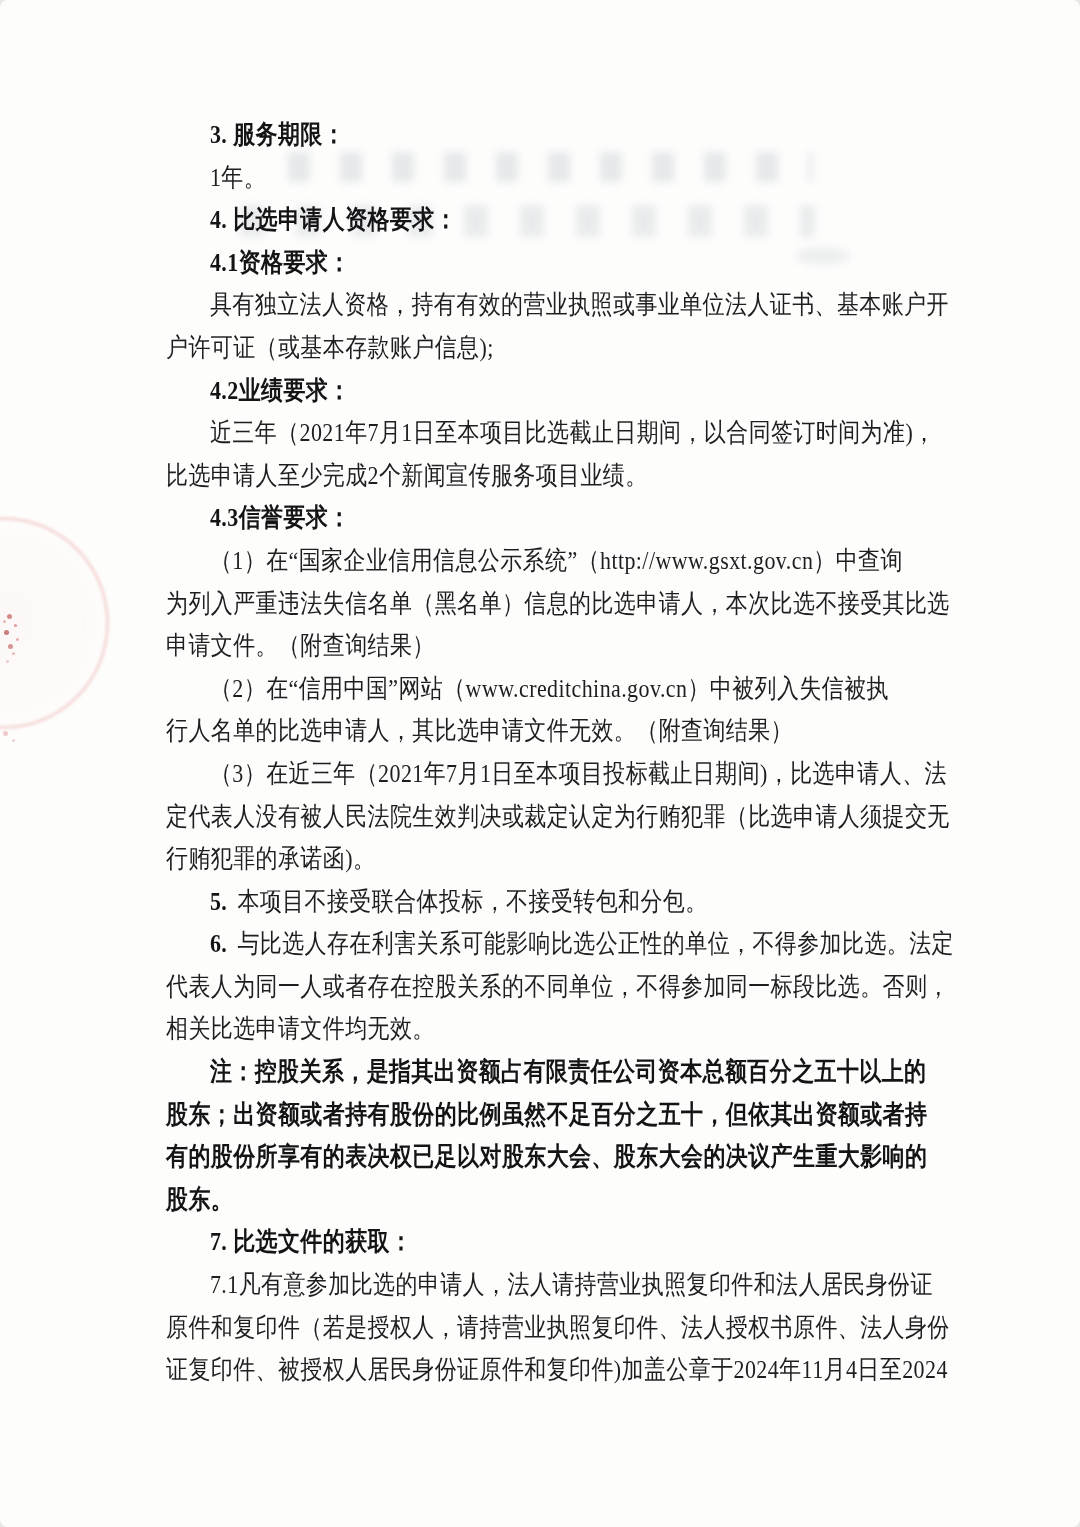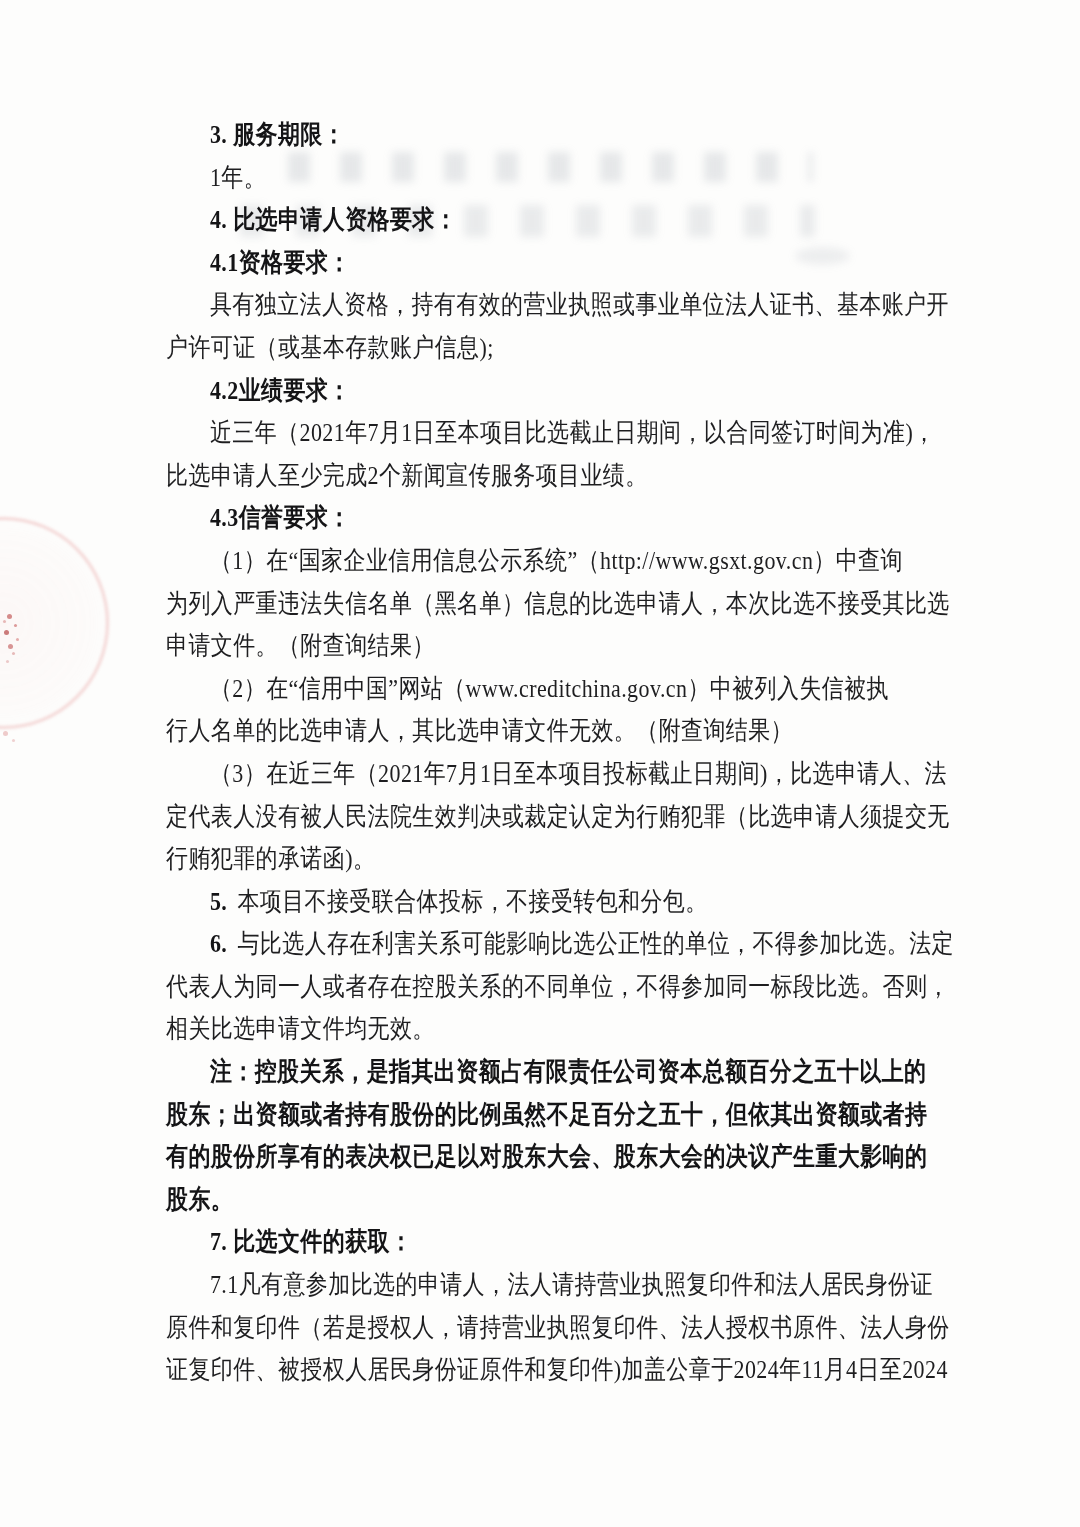--- a/index.html
+++ b/index.html
@@ -3,20 +3,21 @@
 <meta charset="utf-8">
 <style>
   html,body{margin:0;padding:0;background:#e8e8e8;}
   .page{
     position:relative;
     width:1080px;height:1527px;
     margin:0 auto;
     background:#fdfdfc;
     overflow:hidden;
     font-family:"Liberation Serif","DejaVu Serif",serif;
+    border-radius:8px;
   }
   
   .textcol{
     position:absolute;
     left:166px;top:114px;width:820px;
   }
   .line{
     font-size:26px;
     line-height:42.6px;
     white-space:nowrap;

